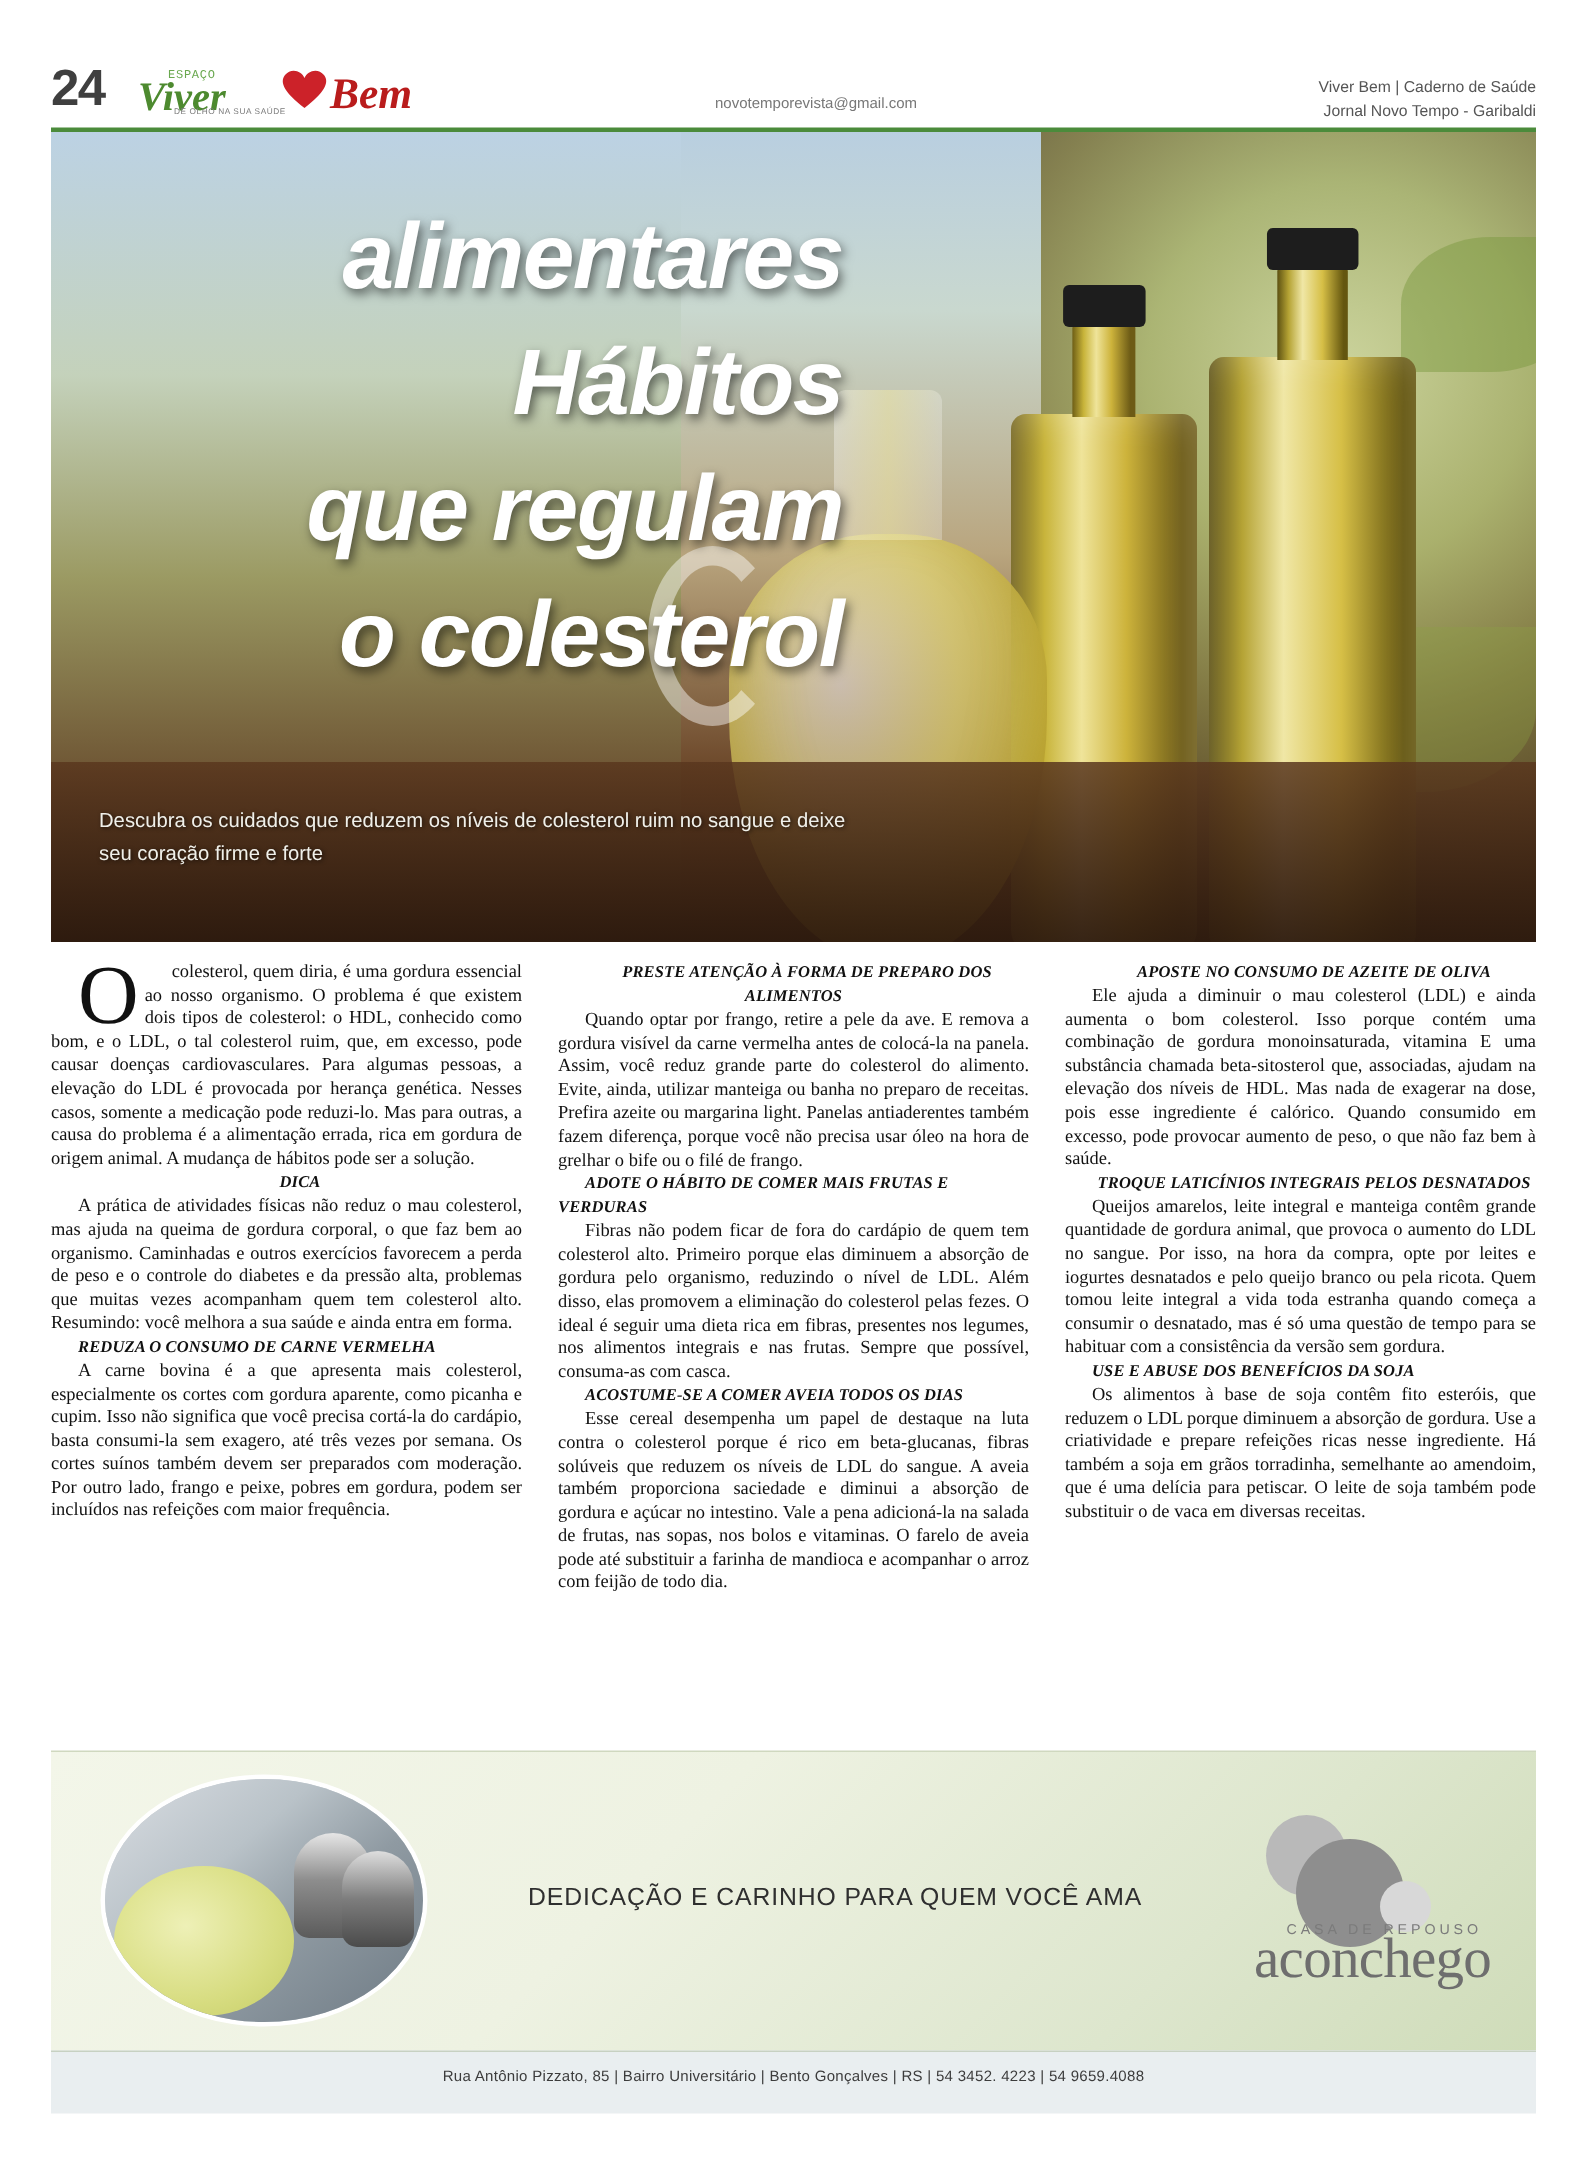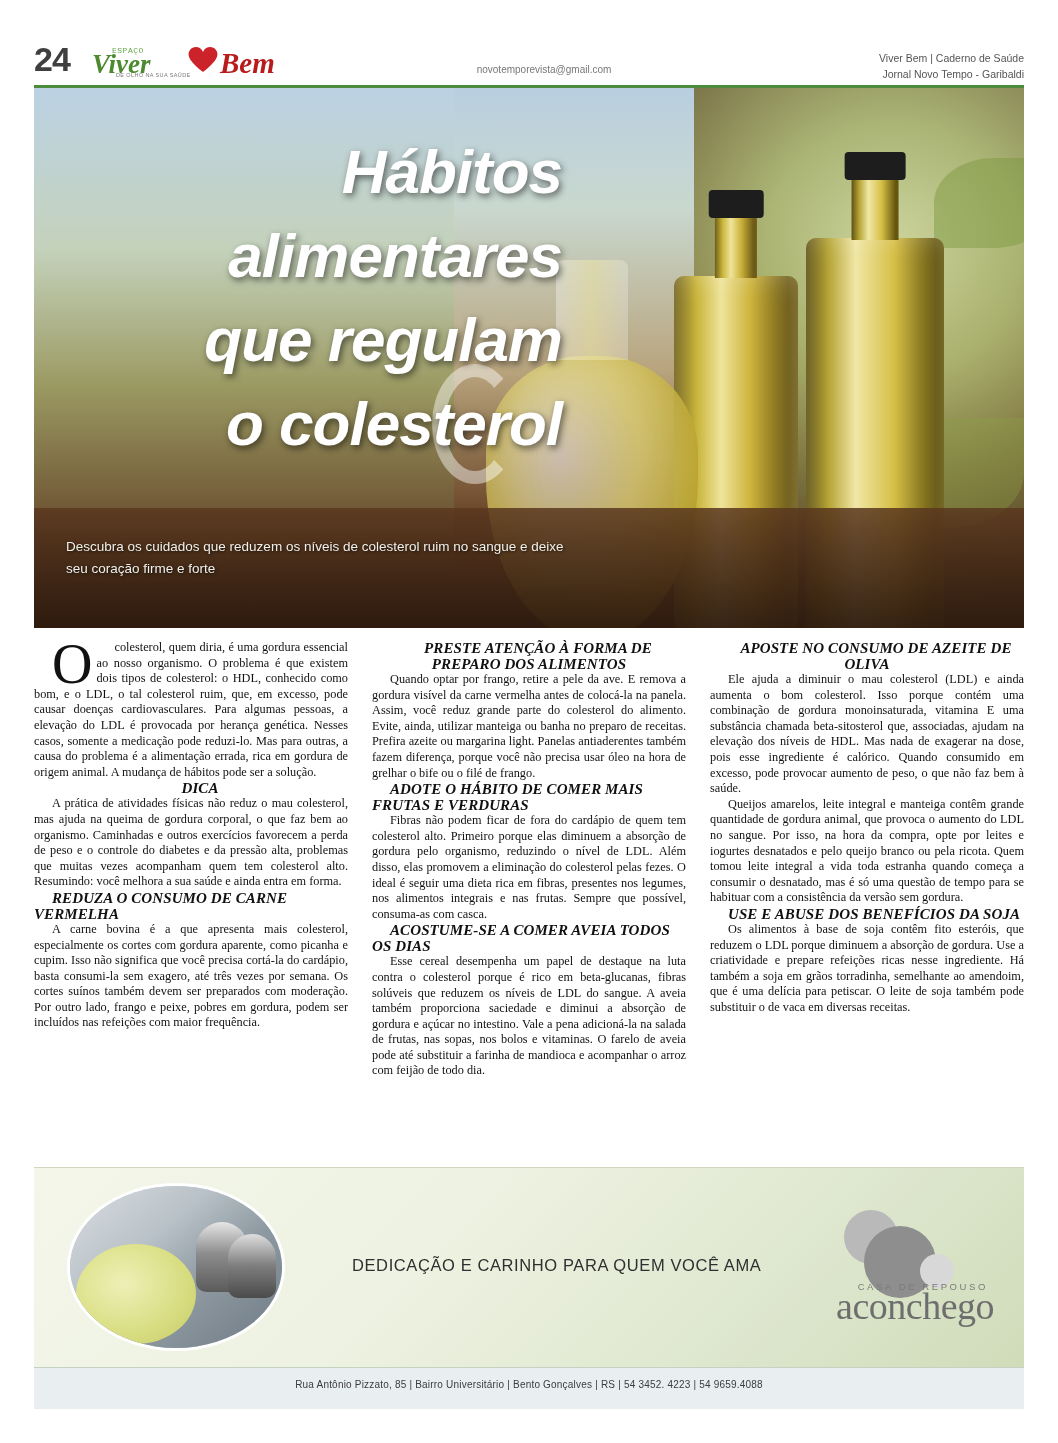--- a/index.html
+++ b/index.html
@@ -222,21 +222,21 @@
     width: 314px;
     font-size: 12.3px;
     line-height: 15.6px;
     text-align: justify;
   }
   .col p { margin: 0 0 0 0; text-indent: 18px; }
   .col p + p { margin-top: 0; }
   .subhead {
     font-weight: bold;
     font-style: italic;
-    font-size: 15px;
+    font-size: 11px;
     line-height: 16px;
     letter-spacing: .1px;
     margin: 11px 0 3px 0;
     text-indent: 0;
     text-align: left;
   }
   .subhead.center { text-align: center; }
   .dropcap-para { position: relative; }
   .dropcap {
     float: left;
@@ -388,22 +388,22 @@
       <div class="cap"></div>
     </div>
     <div class="jug">
       <div class="jug-neck"></div>
       <div class="jug-handle"></div>
     </div>
 
     <div class="hero-table"></div>
 
     <div class="hero-title">
+      <span>alimentares</span>
       <span>Hábitos</span>
-      <span>alimentares</span>
       <span>que regulam</span>
       <span>o colesterol</span>
     </div>
 
     <div class="hero-sub">Descubra os cuidados que reduzem os níveis de colesterol ruim no sangue e deixe seu coração firme e forte</div>
   </div>
 
   <div class="body">
 
     <div class="col">
@@ -419,20 +419,21 @@
       <p>Quando optar por frango, retire a pele da ave. E remova a gordura visível da carne vermelha antes de colocá-la na panela. Assim, você reduz grande parte do colesterol do alimento. Evite, ainda, utilizar manteiga ou banha no preparo de receitas. Prefira azeite ou margarina light. Panelas antiaderentes também fazem diferença, porque você não precisa usar óleo na hora de grelhar o bife ou o filé de frango.</p>
       <p class="subhead">ADOTE O HÁBITO DE COMER MAIS FRUTAS E VERDURAS</p>
       <p>Fibras não podem ficar de fora do cardápio de quem tem colesterol alto. Primeiro porque elas diminuem a absorção de gordura pelo organismo, reduzindo o nível de LDL. Além disso, elas promovem a eliminação do colesterol pelas fezes. O ideal é seguir uma dieta rica em fibras, presentes nos legumes, nos alimentos integrais e nas frutas. Sempre que possível, consuma-as com casca.</p>
       <p class="subhead">ACOSTUME-SE A COMER AVEIA TODOS OS DIAS</p>
       <p>Esse cereal desempenha um papel de destaque na luta contra o colesterol porque é rico em beta-glucanas, fibras solúveis que reduzem os níveis de LDL do sangue. A aveia também proporciona saciedade e diminui a absorção de gordura e açúcar no intestino. Vale a pena adicioná-la na salada de frutas, nas sopas, nos bolos e vitaminas. O farelo de aveia pode até substituir a farinha de mandioca e acompanhar o arroz com feijão de todo dia.</p>
     </div>
 
     <div class="col">
       <p class="subhead center" style="margin-top:0">APOSTE NO CONSUMO DE AZEITE DE OLIVA</p>
       <p>Ele ajuda a diminuir o mau colesterol (LDL) e ainda aumenta o bom colesterol. Isso porque contém uma combinação de gordura monoinsaturada, vitamina E uma substância chamada beta-sitosterol que, associadas, ajudam na elevação dos níveis de HDL. Mas nada de exagerar na dose, pois esse ingrediente é calórico. Quando consumido em excesso, pode provocar aumento de peso, o que não faz bem à saúde.</p>
+      <p class="subhead center">TROQUE LATICÍNIOS INTEGRAIS PELOS DESNATADOS</p>
       <p>Queijos amarelos, leite integral e manteiga contêm grande quantidade de gordura animal, que provoca o aumento do LDL no sangue. Por isso, na hora da compra, opte por leites e iogurtes desnatados e pelo queijo branco ou pela ricota. Quem tomou leite integral a vida toda estranha quando começa a consumir o desnatado, mas é só uma questão de tempo para se habituar com a consistência da versão sem gordura.</p>
       <p class="subhead">USE E ABUSE DOS BENEFÍCIOS DA SOJA</p>
       <p>Os alimentos à base de soja contêm fito esteróis, que reduzem o LDL porque diminuem a absorção de gordura. Use a criatividade e prepare refeições ricas nesse ingrediente. Há também a soja em grãos torradinha, semelhante ao amendoim, que é uma delícia para petiscar. O leite de soja também pode substituir o de vaca em diversas receitas.</p>
     </div>
   </div>
 
   <div class="ad">
     <div class="ad-photo">
       <div class="ph-bg"></div>
       <div class="ph-p1"></div>

